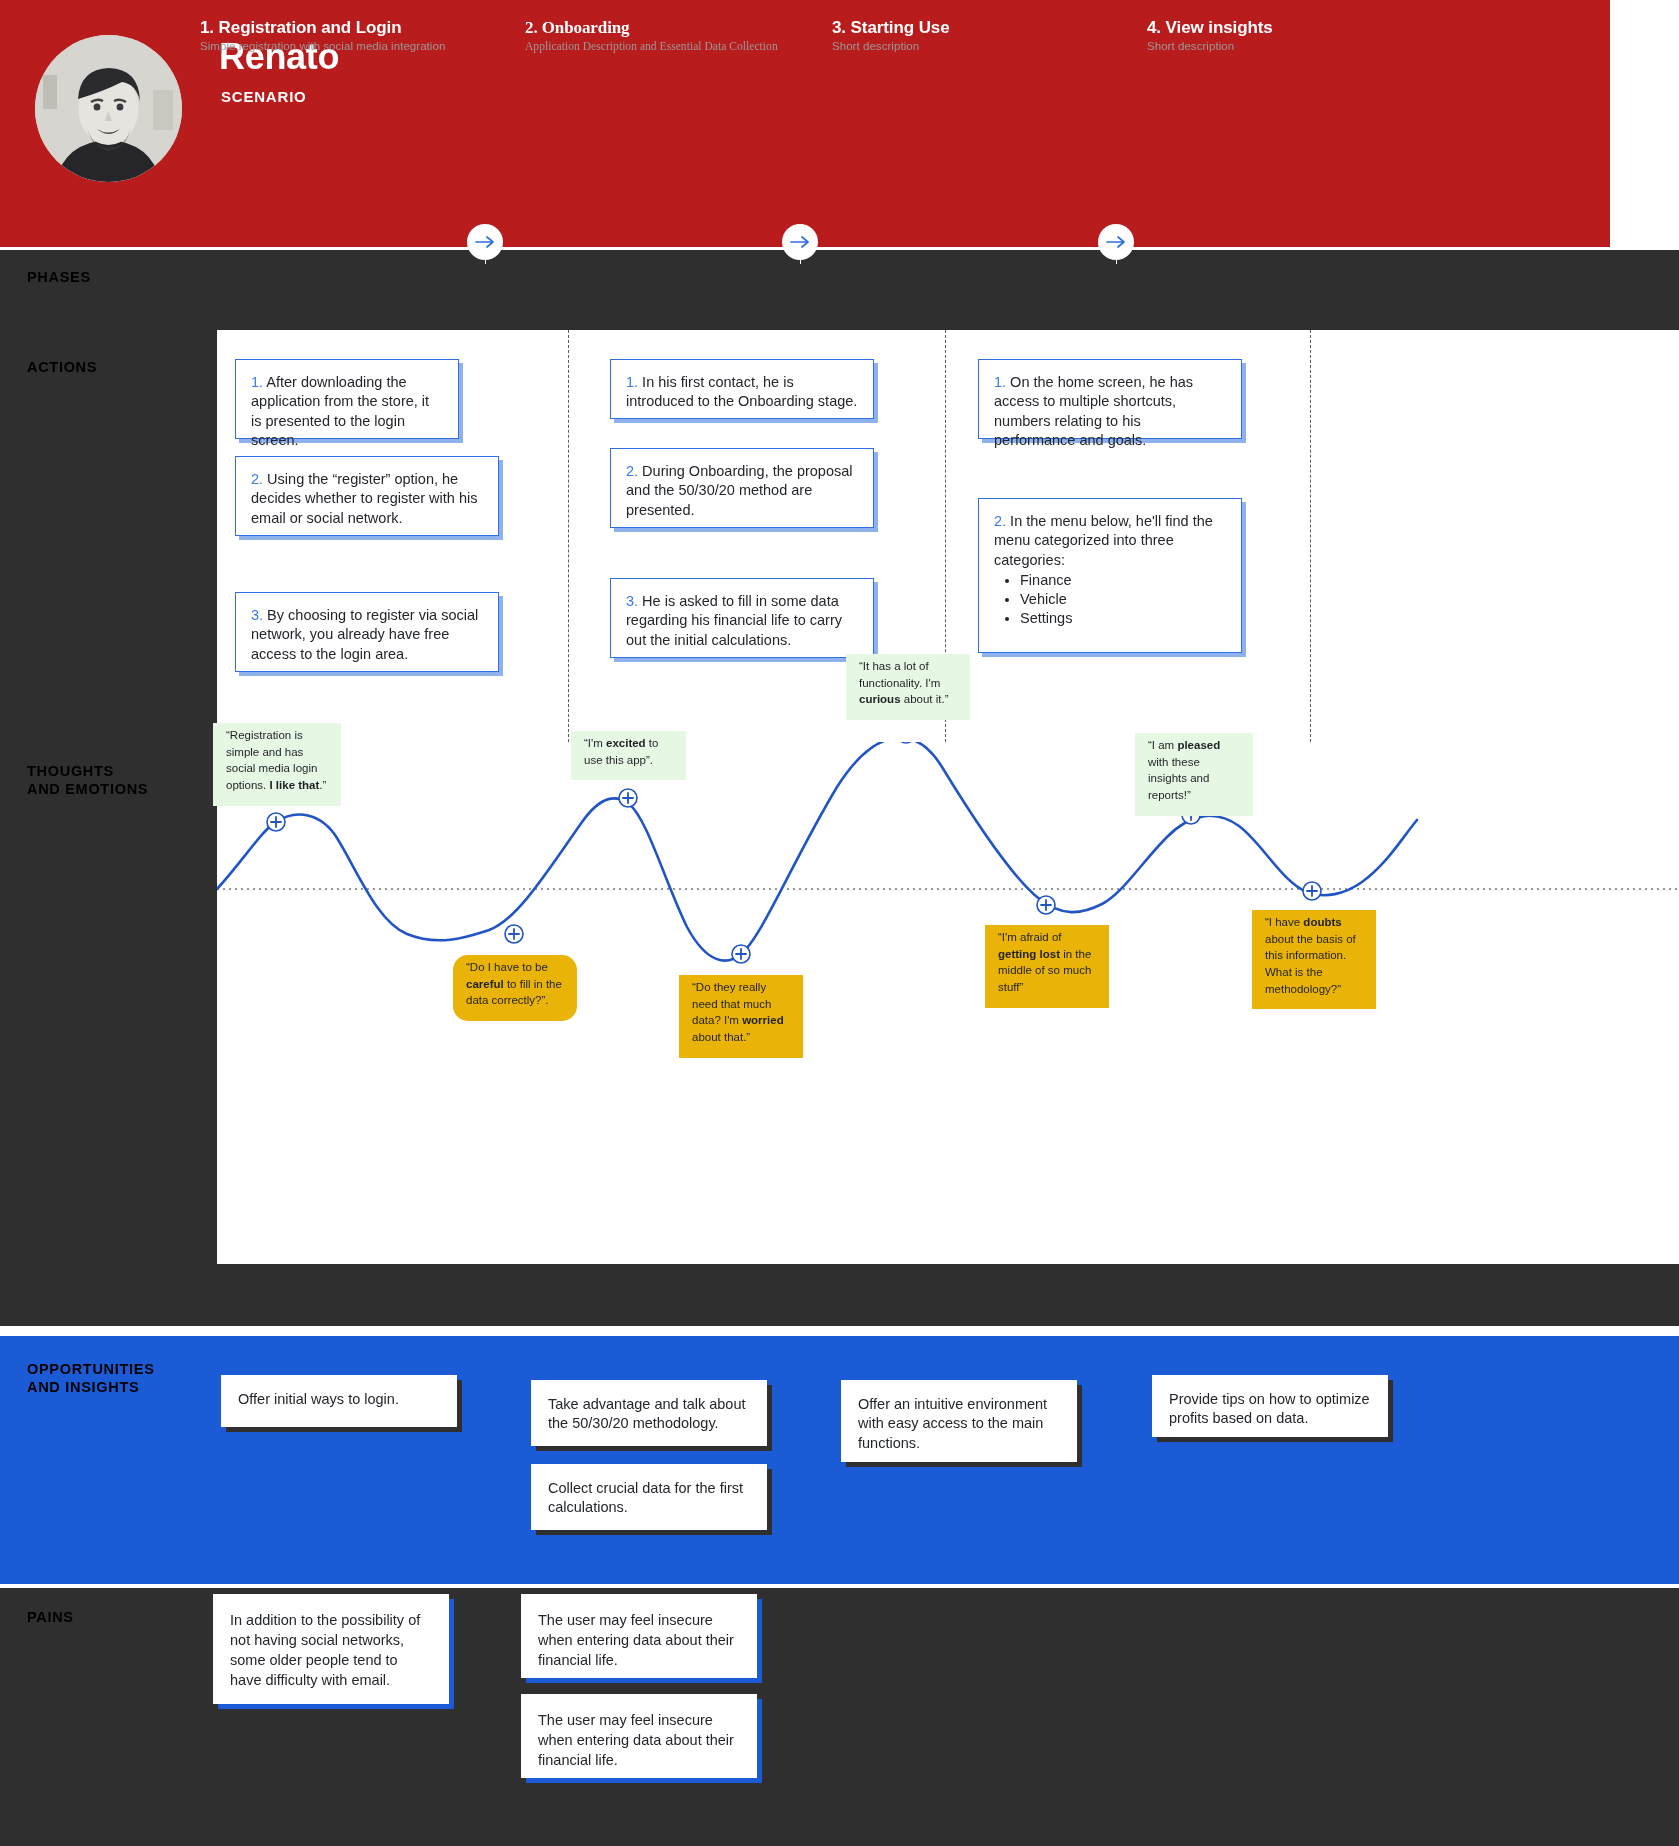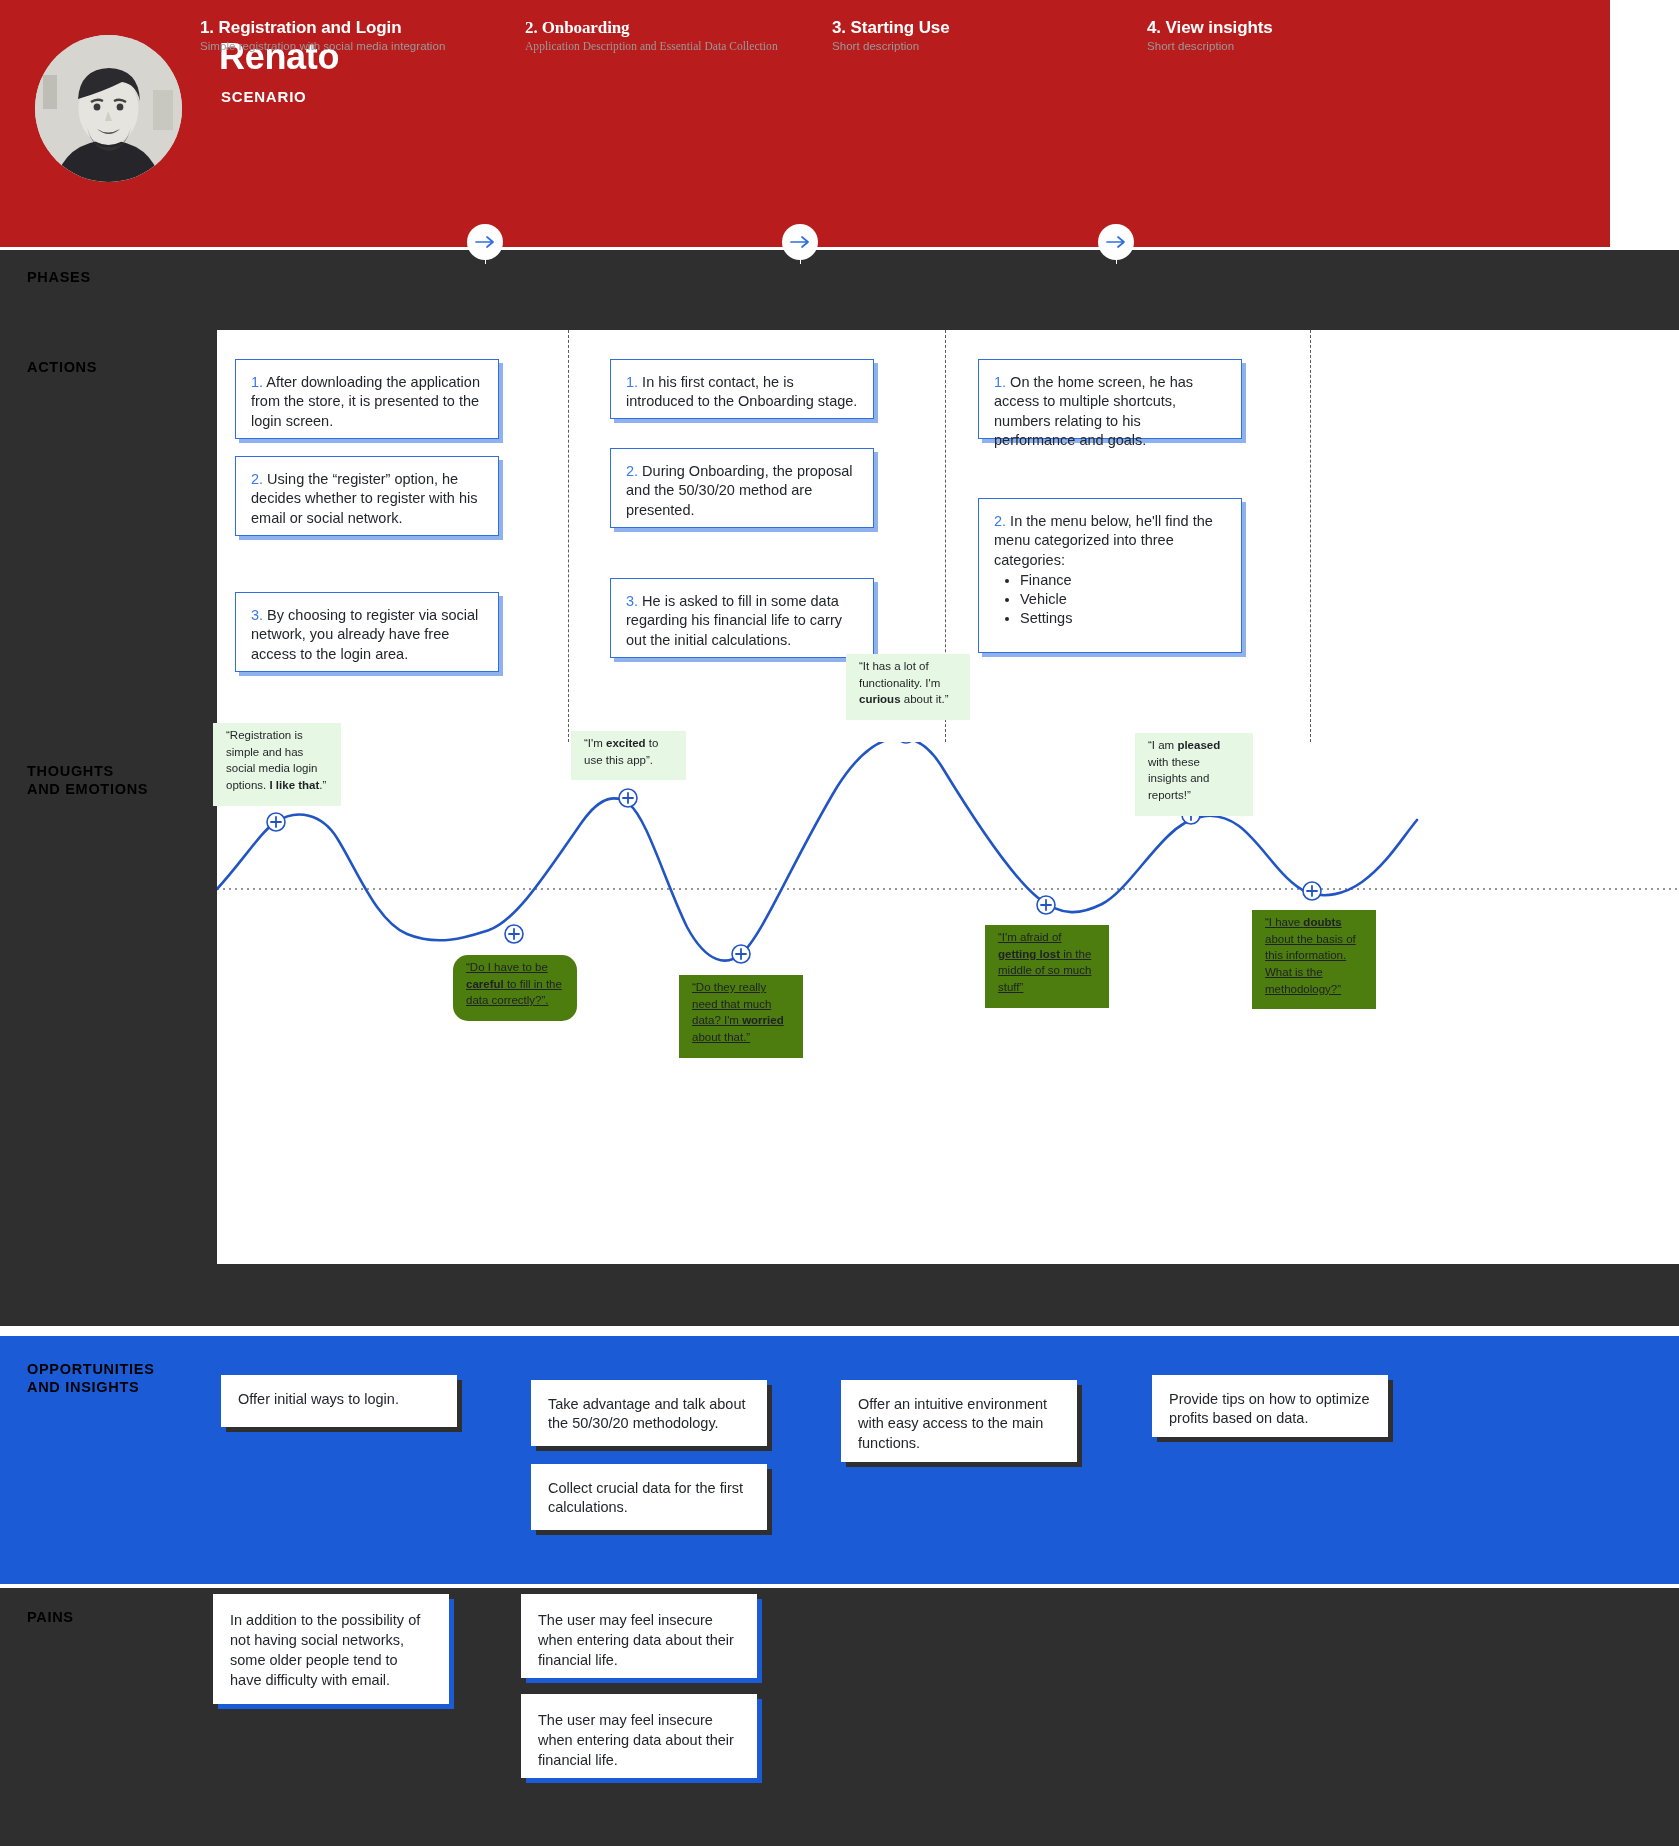--- a/index.html
+++ b/index.html
@@ -87,21 +87,21 @@
     position: absolute; left: 217px; top: 0; width: 1462px; height: 522px;
     background: #ffffff;
   }
   .emo-wrap { position: absolute; left: 217px; top: 742px; width: 1462px; height: 522px; }
   .emo-wrap svg { display: block; }
   .note {
     position: absolute; padding: 4px 12px 12px 13px;
     font-size: 11.5px; line-height: 1.45; color: #1f2125;
   }
   .note.pos { background: #e6f7e4; }
-  .note.neg { background: #4d7c0f; text-decoration: underline; }
+  .note.neg { background: #eab308; }
   .note b { font-weight: 700; }
 
   .dark-strip {
     position: absolute; left: 0; top: 1264px; width: 1679px; height: 72px; background: #2f2f2f;
   }
 
   
   .opp-band {
     position: absolute; left: 0; top: 1336px; width: 1679px; height: 248px;
     background: #1b5cd6;
@@ -194,21 +194,21 @@
 </div>
 
 <div class="actions-band">
   <div class="actions-white"></div>
   <div class="col-divider" style="left:568px;"></div>
   <div class="col-divider" style="left:945px;"></div>
   <div class="col-divider" style="left:1310px;"></div>
 </div>
 <div class="row-label" style="left:27px; top:358px;">ACTIONS</div>
 
-<div class="action-card" style="left:235px; top:359px; width:264px; height:80px;">
+<div class="action-card" style="left:235px; top:359px; width:224px; height:80px;">
   <span class="num">1.</span><span> After downloading the application from the store, it is presented to the login screen.</span>
 </div>
 <div class="action-card" style="left:235px; top:456px; width:264px; height:80px;">
   <span class="num">2.</span><span> Using the “register” option, he decides whether to register with his email or social network.</span>
 </div>
 <div class="action-card" style="left:235px; top:592px; width:264px; height:80px;">
   <span class="num">3.</span><span> By choosing to register via social network, you already have free access to the login area.</span>
 </div>
 
 <div class="action-card" style="left:610px; top:359px; width:264px; height:60px;">

